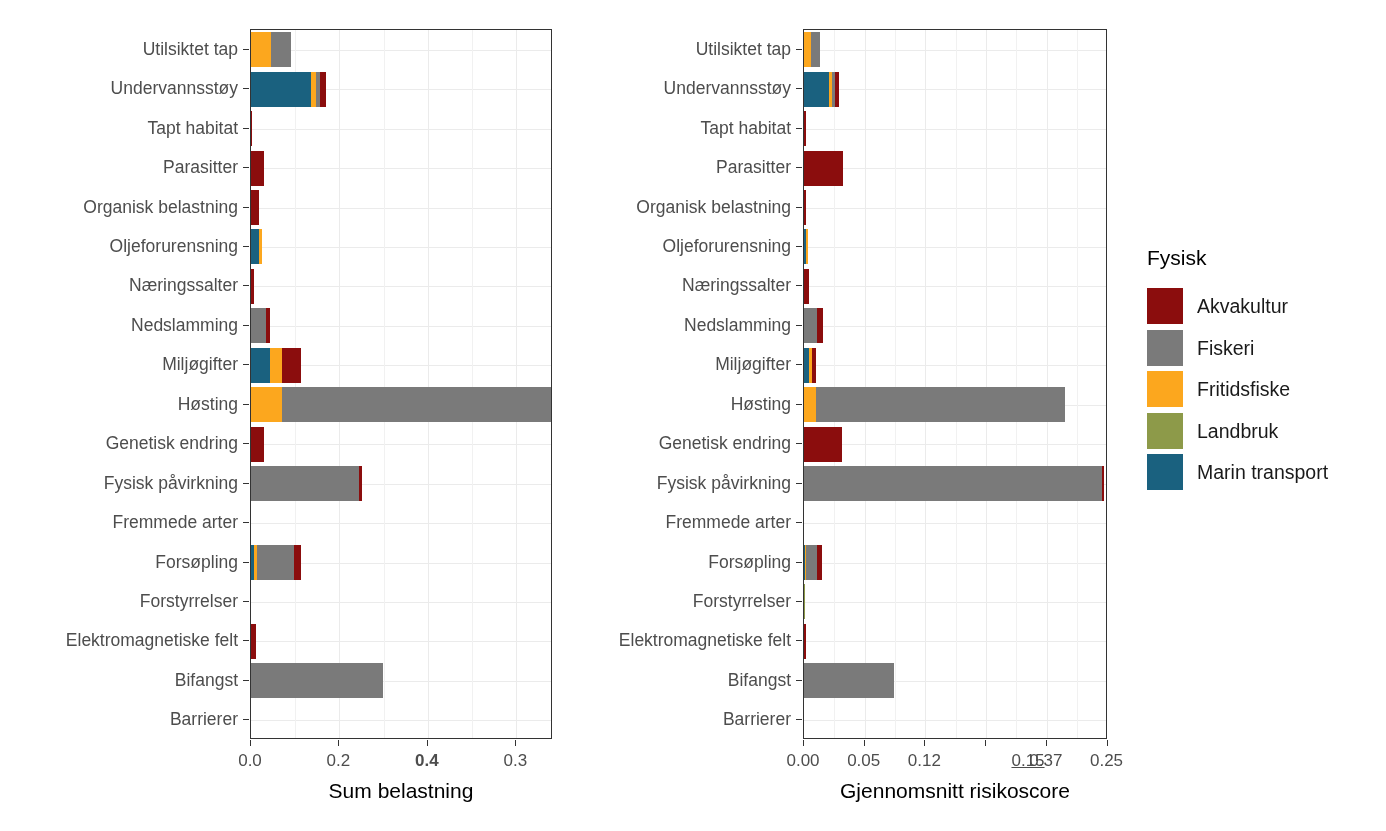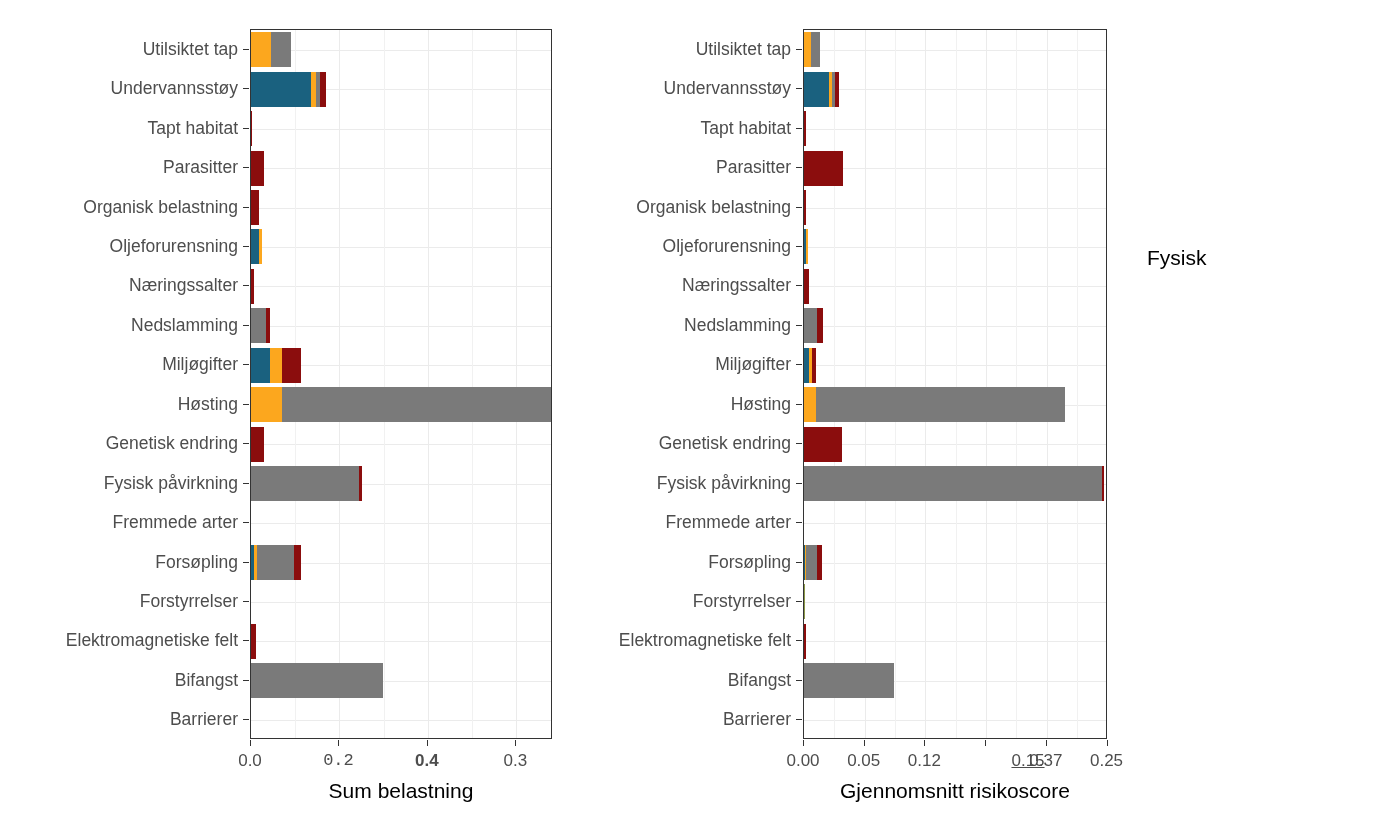--- a/index.html
+++ b/index.html
@@ -151,21 +151,21 @@
       <div class="bar-seg" style="left: 1.82px; width: 11.53px; top: 515px; background: rgb(122, 122, 122);"></div>
       <div class="bar-seg" style="left: 13.35px; width: 4.49px; top: 515px; background: rgb(139, 13, 13);"></div>
       <div class="bar-seg" style="left: 0px; width: 1.21px; top: 554.4px; background: rgb(141, 154, 73);"></div>
       <div class="bar-seg" style="left: 0px; width: 2.43px; top: 593.9px; background: rgb(139, 13, 13);"></div>
       <div class="bar-seg" style="left: 0px; width: 89.84px; top: 633.3px; background: rgb(122, 122, 122);"></div>
     </div>
   <div id="axis-labels">
       <div class="tick-mark-x" style="left: 250px; top: 740px;"></div>
       <div class="tick-label-x" style="left: 250px; top: 751px;">0.0</div>
       <div class="tick-mark-x" style="left: 338.44px; top: 740px;"></div>
-      <div class="tick-label-x" style="left: 338.44px; top: 751px; font-family: Liberation Mono, monospace;">0.2</div>
+      <div class="tick-label-x" style="left: 338.44px; top: 751px;">0.2</div>
       <div class="tick-mark-x" style="left: 426.88px; top: 740px;"></div>
       <div class="tick-label-x" style="left: 426.88px; top: 751px; font-weight: bold;">0.4</div>
       <div class="tick-mark-x" style="left: 515.32px; top: 740px;"></div>
       <div class="tick-label-x" style="left: 515.32px; top: 751px;">0.3</div>
       <div class="axis-title" style="left: 401px; top: 779px; transform: translateX(-50%);">Sum belastning</div>
       <div class="tick-mark-y" style="left: 243px; top: 48.7222px;"></div>
       <div class="cat-label" style="left: 6px; top: 38.7222px;">Utilsiktet tap</div>
       <div class="tick-mark-y" style="left: 243px; top: 88.1667px;"></div>
       <div class="cat-label" style="left: 6px; top: 78.1667px;">Undervannsstøy</div>
       <div class="tick-mark-y" style="left: 243px; top: 127.611px;"></div>
@@ -246,14 +246,36 @@
       <div class="tick-mark-y" style="left: 796px; top: 640.389px;"></div>
       <div class="cat-label" style="left: 559px; top: 630.389px;">Elektromagnetiske felt</div>
       <div class="tick-mark-y" style="left: 796px; top: 679.833px;"></div>
       <div class="cat-label" style="left: 559px; top: 669.833px;">Bifangst</div>
       <div class="tick-mark-y" style="left: 796px; top: 719.278px;"></div>
       <div class="cat-label" style="left: 559px; top: 709.278px;">Barrierer</div>
     </div>
 
   <div class="legend">
     <div class="legend-title">Fysisk</div>
+    <div id="legend-items">
+        <div class="legend-item">
+          <div class="legend-key" style="background: rgb(139, 13, 13);"></div>
+          <div class="legend-label">Akvakultur</div>
+        </div>
+        <div class="legend-item">
+          <div class="legend-key" style="background: rgb(122, 122, 122);"></div>
+          <div class="legend-label">Fiskeri</div>
+        </div>
+        <div class="legend-item">
+          <div class="legend-key" style="background: rgb(252, 167, 30);"></div>
+          <div class="legend-label">Fritidsfiske</div>
+        </div>
+        <div class="legend-item">
+          <div class="legend-key" style="background: rgb(141, 154, 73);"></div>
+          <div class="legend-label">Landbruk</div>
+        </div>
+        <div class="legend-item">
+          <div class="legend-key" style="background: rgb(26, 97, 127);"></div>
+          <div class="legend-label">Marin transport</div>
+        </div>
+      </div>
   </div>
 </div>
 
 </body></html>

